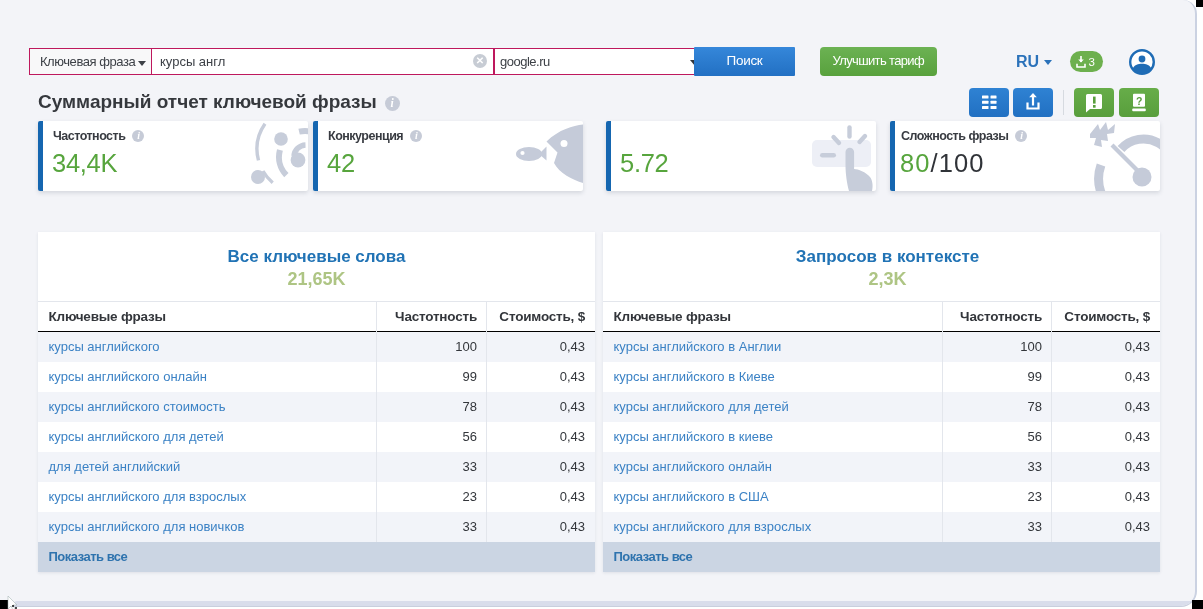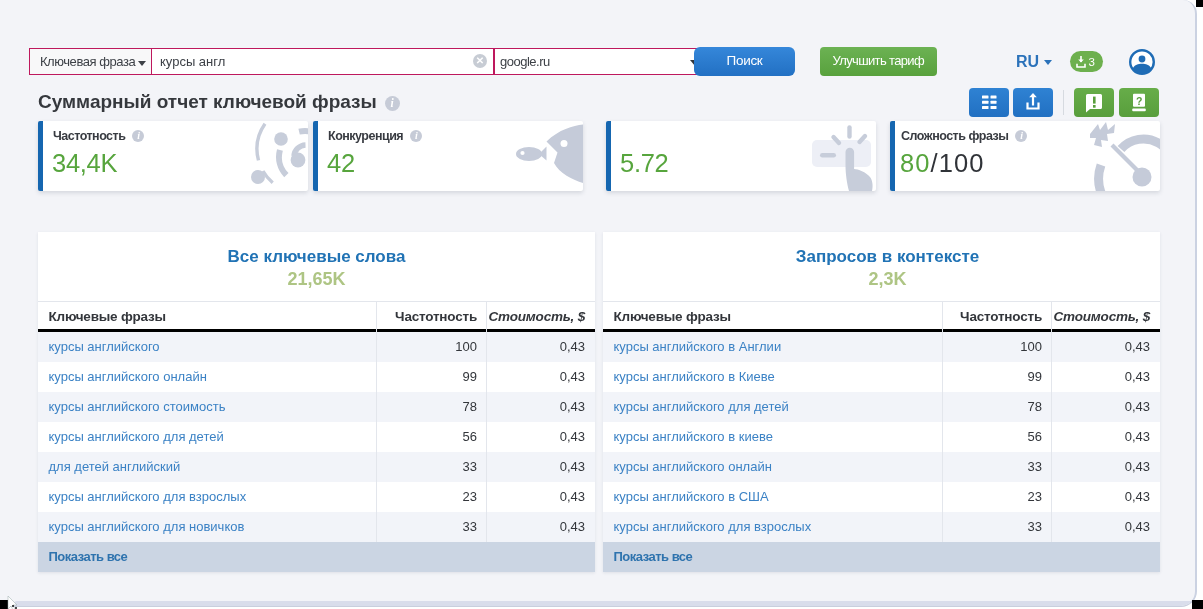--- a/index.html
+++ b/index.html
@@ -11,21 +11,21 @@
 #lav { position:absolute; left:14px; right:2px; bottom:0; height:5px; background:#d9ddeb; border-radius:3px 0 0 0; }
 
 
 .ctl { position:absolute; top:47.5px; height:27px; border:1px solid #be185d; background:#fff; font-size:15px; color:#3d4147; line-height:25px; }
 #combo { left:29px; width:123px; background:#f8f8f9; font-size:13px; letter-spacing:-0.45px; padding-left:10px; white-space:nowrap; }
 #combo .tri { position:absolute; right:5px; top:12.5px; width:0; height:0; border-left:4.5px solid transparent; border-right:4.5px solid transparent; border-top:5.5px solid #3d4147; }
 #query { left:151px; width:343px; padding-left:8px; font-size:13px; }
 #clear { position:absolute; left:473px; top:54px; width:14px; height:14px; border-radius:50%; background:#c7ccd4; color:#fff; font-size:10px; font-weight:bold; text-align:center; line-height:14px; }
 #geo { left:494px; width:218px; padding-left:5px; font-size:13px; letter-spacing:-0.5px; }
 #geo .tri { position:absolute; right:11px; top:11px; width:0; height:0; border-left:5px solid transparent; border-right:5px solid transparent; border-top:6.5px solid #33373c; }
-.btn { position:absolute; top:47px; height:28.5px; color:#fff; font-size:13.5px; letter-spacing:-0.3px; text-align:center; line-height:28.5px; border-radius:6px; }
+.btn { position:absolute; top:47px; height:28.5px; color:#fff; font-size:13.5px; letter-spacing:-0.3px; text-align:center; line-height:28.5px; border-radius:1px; }
 #search-btn { left:694px; width:101px; background:linear-gradient(#3587da,#2270c3); }
 #tariff-btn { left:820px; width:116.5px; background:linear-gradient(#6cb253,#58a13d); border-radius:4px; font-size:13px; letter-spacing:-0.65px; }
 #lang { position:absolute; left:1016px; top:52.5px; color:#2b72ba; font-size:16px; font-weight:bold; }
 #lang .tri { display:inline-block; width:0; height:0; border-left:4.5px solid transparent; border-right:4.5px solid transparent; border-top:5.5px solid #2b72ba; margin-left:5px; vertical-align:2px; }
 #pill { position:absolute; left:1070px; top:51px; width:33px; height:21px; border-radius:11px; background:#6db04e; color:#fff; font-size:12px; }
 #avatar { position:absolute; left:1129px; top:49px; width:26px; height:26px; }
 
 
 #h1 { position:absolute; left:38px; top:91px; font-size:19px; font-weight:bold; color:#35383d; letter-spacing:0; }
 .info { display:inline-block; position:relative; border-radius:50%; background:#c6cbd7; }
@@ -45,29 +45,29 @@
 .card .val { position:absolute; left:9px; top:30px; font-size:25.5px; color:#57a53d; letter-spacing:-0.3px; line-height:25.5px; }
 .card .icon { position:absolute; right:0; top:0; height:70px; }
 .dark { color:#303338; }
 .iinfo { width:12px; height:12px; vertical-align:-2px; margin-left:7px; }
 
 
 .tbl { position:absolute; width:557px; background:#fff; box-shadow:0 1px 3px rgba(50,60,90,.10); }
 .tbl .ttl { height:69px; text-align:center; }
 .tbl .ttl .t1 { padding-top:15px; font-size:17px; font-weight:bold; color:#2173b5; }
 .tbl .ttl .t2 { padding-top:2px; font-size:18px; font-weight:bold; color:#aec584; }
-.hdr { height:31px; border-top:1px solid #e3e6ec; border-bottom:3px solid #000000; font-weight:bold; font-size:13.5px; letter-spacing:-0.2px; color:#33363b; position:relative; }
+.hdr { height:31px; border-top:1px solid #e3e6ec; border-bottom:1px solid #000000; font-weight:bold; font-size:13.5px; letter-spacing:-0.2px; color:#33363b; position:relative; }
 .row { height:30px; font-size:13px; position:relative; }
 .row.odd { background:#f2f4f9; }
 .cell-a { position:absolute; left:10.5px; top:0; line-height:30px; color:#3b82c5; }
 .hdr .cell-a { line-height:29px; color:#33363b; }
 .cell-b { position:absolute; left:338px; width:101px; top:0; line-height:30px; text-align:right; color:#33363b; }
 .hdr .cell-b { line-height:29px; }
 .cell-c { position:absolute; left:448px; width:99px; top:0; line-height:30px; text-align:right; color:#33363b; }
-.hdr .cell-c { line-height:29px;font-style:italic; }
+.hdr .cell-c { line-height:29px; }
 .ftr { height:30px; background:#cbd5e3; font-size:13px; font-weight:bold; color:#2e73ae; line-height:30px; padding-left:10.5px; letter-spacing:-0.5px; }
 .vsep { position:absolute; width:1px; background:#e3e6ec; top:69px; height:241px; }
 
 #cursor { position:absolute; left:7px; top:596px; z-index:60; }
 </style>
 </head>
 <body>
 <div id="win">
 
   <div class="ctl" id="combo">Ключевая фраза<span class="tri"></span></div>

